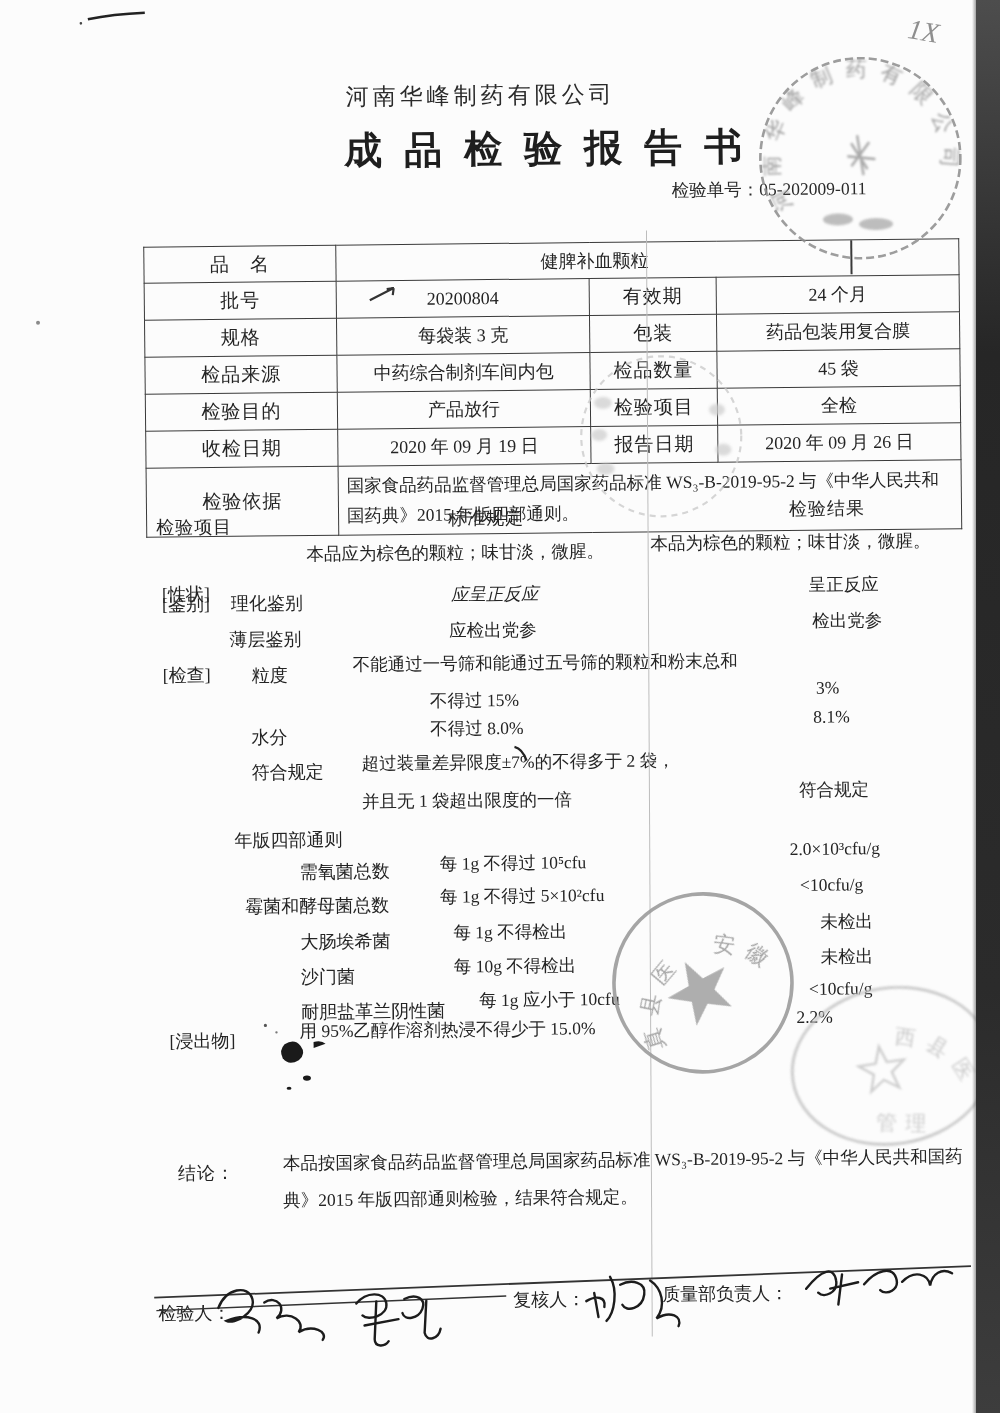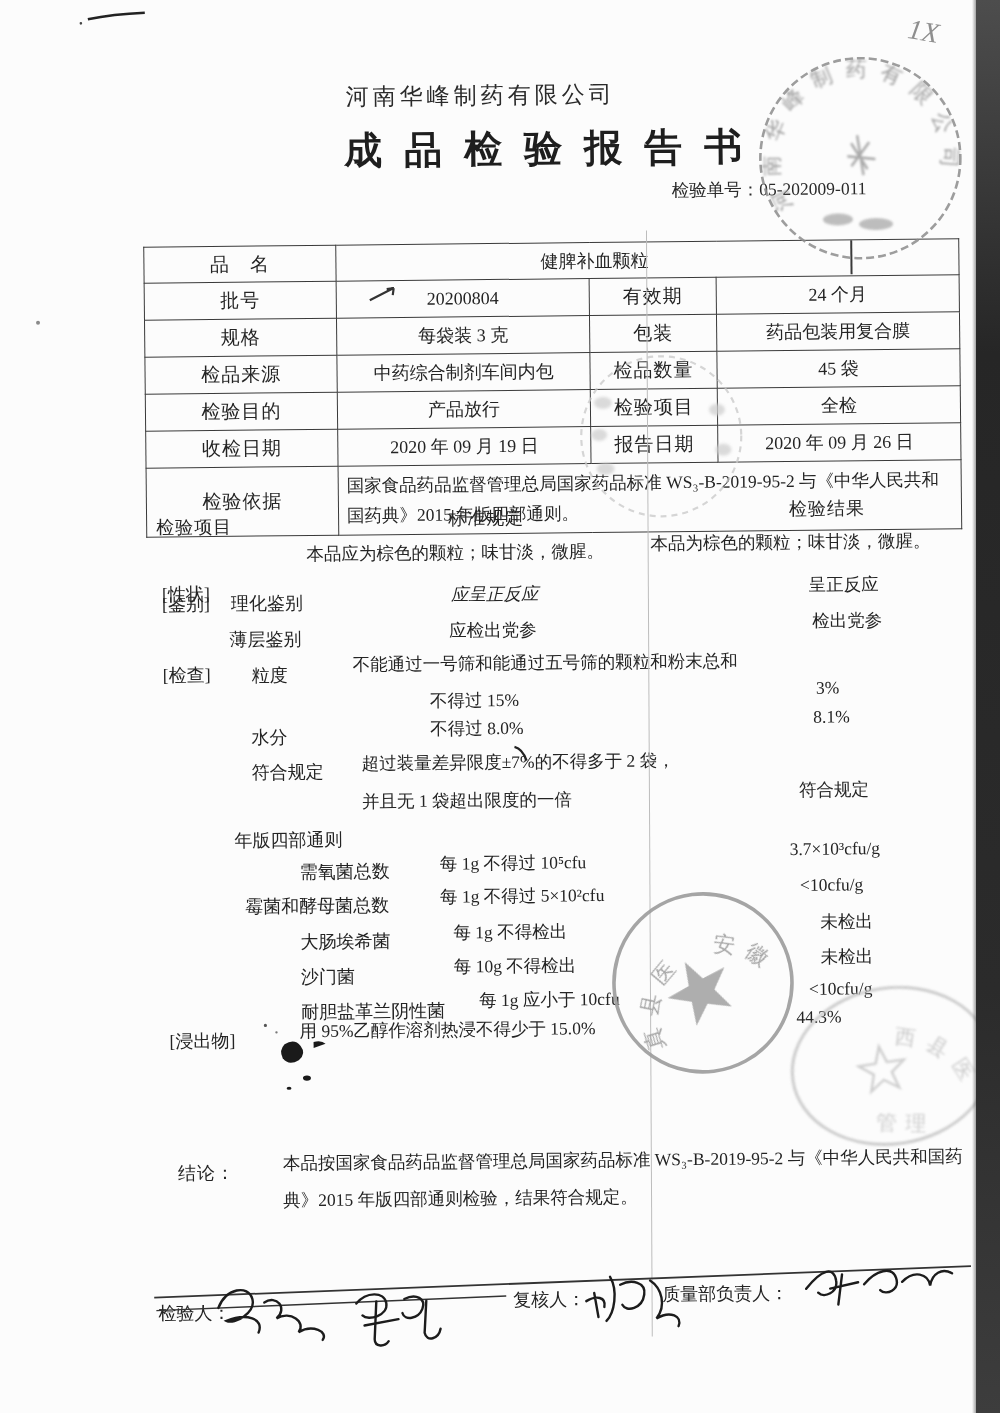--- a/index.html
+++ b/index.html
@@ -130,41 +130,41 @@
 
   <div class="abs ritem" style="left:251px; top:758px;">符合规定</div>
   <div class="abs rs" style="left:361px; top:750px;">超过装量差异限度±7%的不得多于 2 袋，</div>
   <div class="abs rs" style="left:361px; top:788px;">并且无 1 袋超出限度的一倍</div>
   <div class="abs rs" style="left:798px; top:781px;">符合规定</div>
 
   <div class="abs ritem" style="left:233px; top:826px;">年版四部通则</div>
 
   <div class="abs ritem" style="left:298px; top:858px;">需氧菌总数</div>
   <div class="abs rs" style="left:438px; top:851px;">每 1g 不得过 10⁵cfu</div>
-  <div class="abs rs" style="left:788px; top:842px;">3.7×10³cfu/g</div>
+  <div class="abs rs" style="left:788px; top:842px;">2.0×10³cfu/g</div>
 
   <div class="abs ritem" style="left:243px; top:892px;">霉菌和酵母菌总数</div>
   <div class="abs rs" style="left:438px; top:884px;">每 1g 不得过 5×10²cfu</div>
   <div class="abs rs" style="left:798px; top:878px;">&lt;10cfu/g</div>
 
   <div class="abs ritem" style="left:298px; top:928px;">大肠埃希菌</div>
   <div class="abs rs" style="left:451px; top:920px;">每 1g 不得检出</div>
   <div class="abs rs" style="left:818px; top:913px;">未检出</div>
 
   <div class="abs ritem" style="left:298px; top:963px;">沙门菌</div>
   <div class="abs rs" style="left:451px; top:954px;">每 10g 不得检出</div>
   <div class="abs rs" style="left:818px; top:948px;">未检出</div>
 
   <div class="abs ritem" style="left:298px; top:998px;">耐胆盐革兰阴性菌</div>
   <div class="abs rs" style="left:476px; top:988px;">每 1g 应小于 10cfu</div>
   <div class="abs rs" style="left:806px; top:982px;">&lt;10cfu/g</div>
 
   <div class="abs ritem" style="left:166px; top:1026px;">[浸出物]</div>
   <div class="abs rs" style="left:296px; top:1017px;">用 95%乙醇作溶剂热浸不得少于 15.0%</div>
-  <div class="abs rs" style="left:793px; top:1010px;">44.3%</div>
+  <div class="abs rs" style="left:793px; top:1010px;">2.2%</div>
 
   <div class="abs ritem" style="left:173px; top:1158px; letter-spacing:1px;">结论：</div>
   <div class="abs concl-text" style="left:278px; top:1143px;">本品按国家食品药品监督管理总局国家药品标准 WS₃-B-2019-95-2 与《中华人民共和国药典》2015 年版四部通则检验，结果符合规定。</div>
 
   <div class="abs ftlabel" style="left:152px; top:1298px;">检验人：</div>
   <div class="abs ftlabel" style="left:507px; top:1288px;">复核人：</div>
   <div class="abs ftlabel" style="left:656px; top:1284px;">质量部负责人：</div>
 
   <div class="foldline"></div>
 

